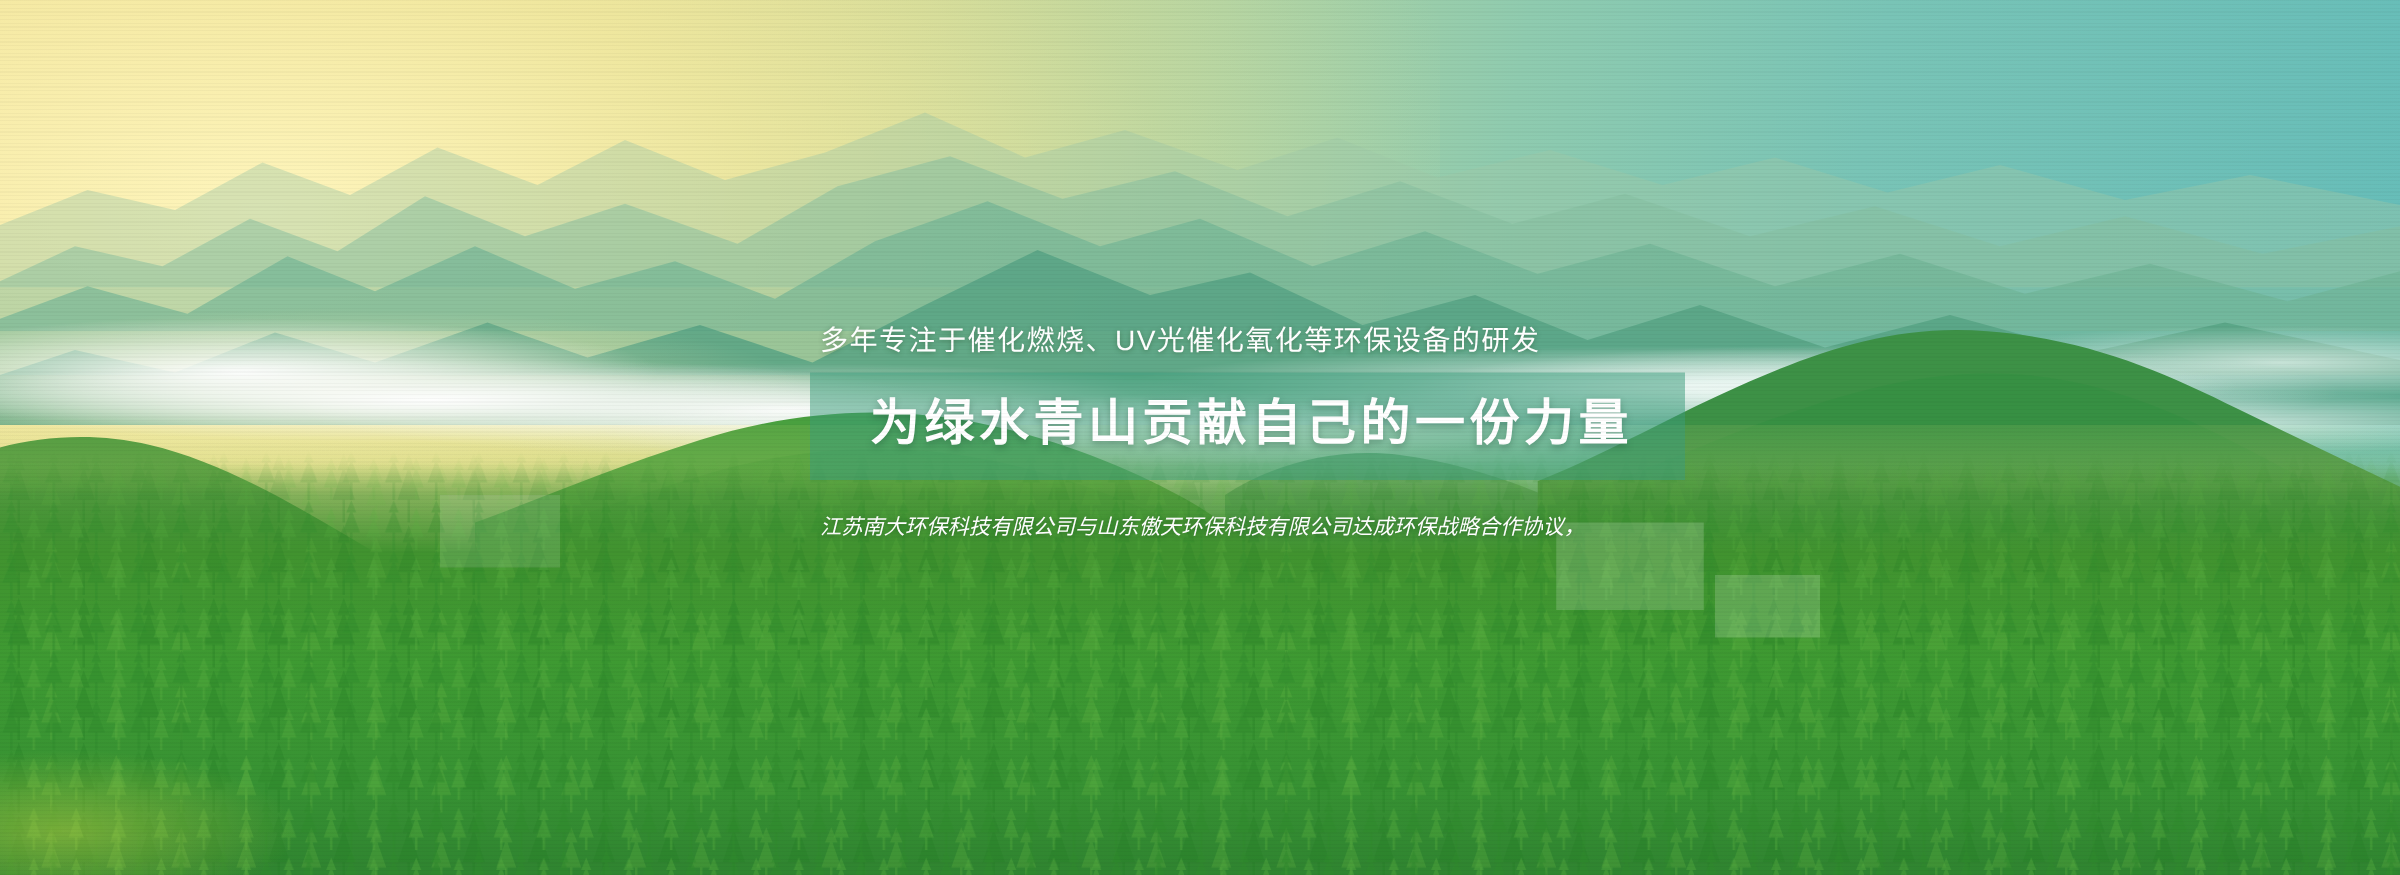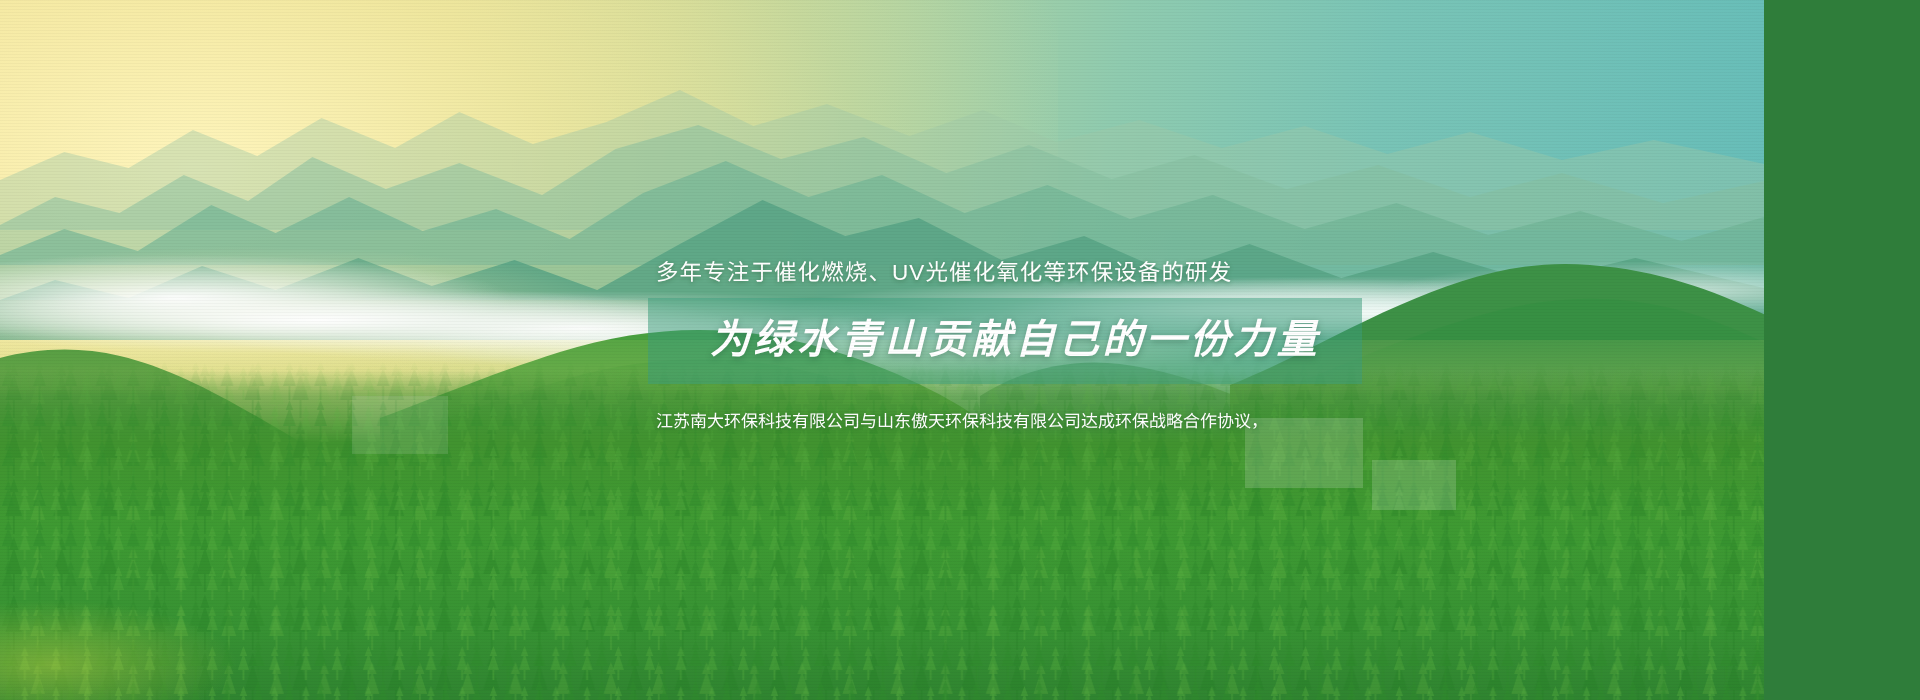--- a/index.html
+++ b/index.html
@@ -5,21 +5,21 @@
 <style>
   html,body{margin:0;padding:0;}
   body{
     width:1920px;height:700px;overflow:hidden;
     font-family:"Liberation Sans","DejaVu Sans",sans-serif;
     background:#2f7d3a;
   }
 
   
   .hero{
-    position:relative;width:1764px;height:700px;overflow:hidden;
+    position:relative;width:1920px;height:700px;overflow:hidden;
     isolation:isolate;
   }
 
   
   .sky{
     position:absolute;inset:0;
     background:
       linear-gradient(100deg,
         #ecdf95 0%,
         #e8dd90 12%,
@@ -136,42 +136,41 @@
     color:#ffffff;
     font-size:22.5px;
     letter-spacing:1.1px;
     line-height:1;
     margin:0 0 14px 8px;
     text-shadow:0 1px 4px rgba(30,70,30,.45);
     white-space:nowrap;
   }
   .headline-band{
     background:rgba(60,158,124,.52);
-    padding:20px 42px 22px 62px;
+    padding:20px 42px 22px 48px;
     display:inline-block;
-    font-style:italic;
   }
   .headline{
     color:#ffffff;
     font-size:40px;
     font-weight:700;
     letter-spacing:3.6px;
     line-height:1.08;
     margin:0;
     white-space:nowrap;
     text-shadow:0 2px 6px rgba(25,70,45,.35);
   }
   .desc{
     margin:22px 0 0 8px;
     color:#ffffff;
     font-size:17px;
     line-height:1.92;
     text-shadow:0 1px 4px rgba(30,70,30,.5);
   }
-  .desc p{margin:0;white-space:nowrap;}
+  .desc p{margin:0;white-space:nowrap;font-style:italic;}
 
   
   .grain{
     position:absolute;inset:0;z-index:9;pointer-events:none;
     opacity:.06;
     background-image:repeating-linear-gradient(0deg, rgba(0,0,0,.5) 0px, rgba(0,0,0,.5) 1px, rgba(255,255,255,0) 1px, rgba(255,255,255,0) 3px);
   }
 </style>
 </head>
 <body>

